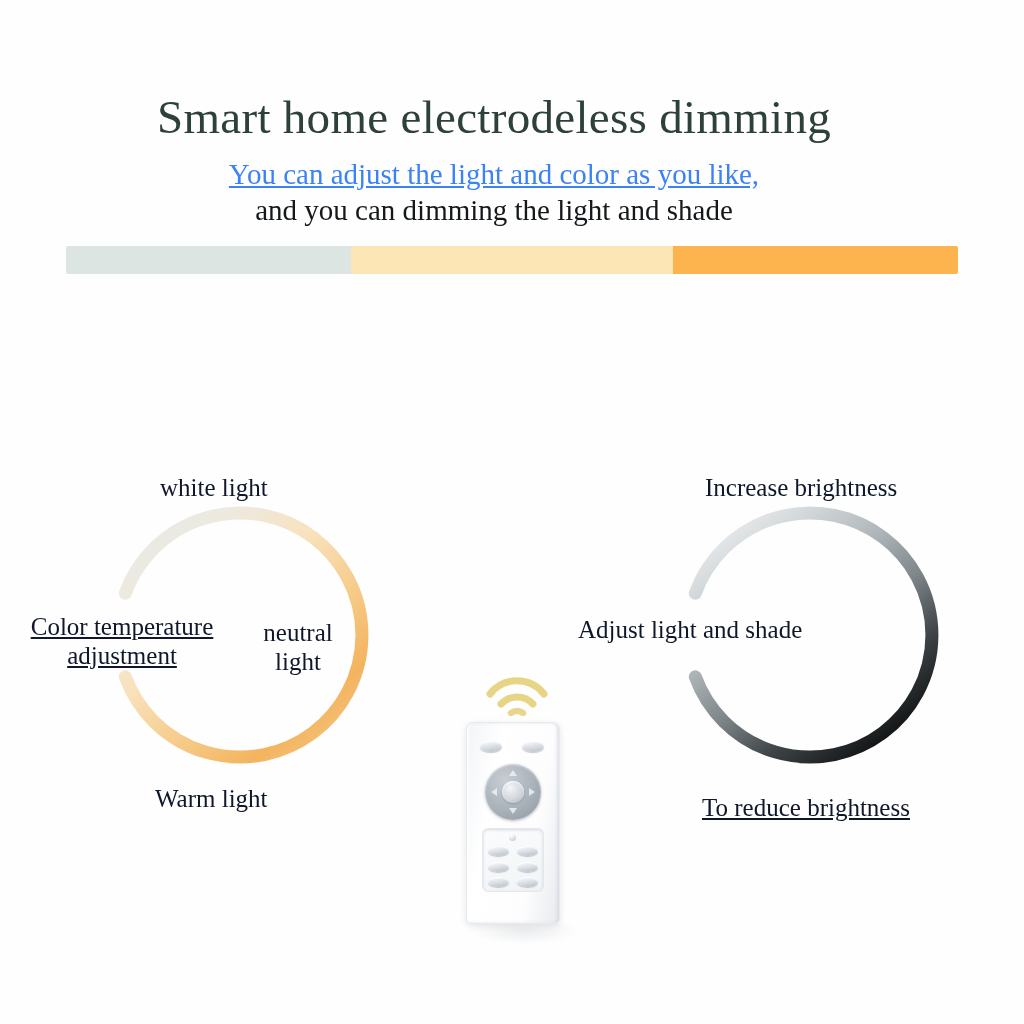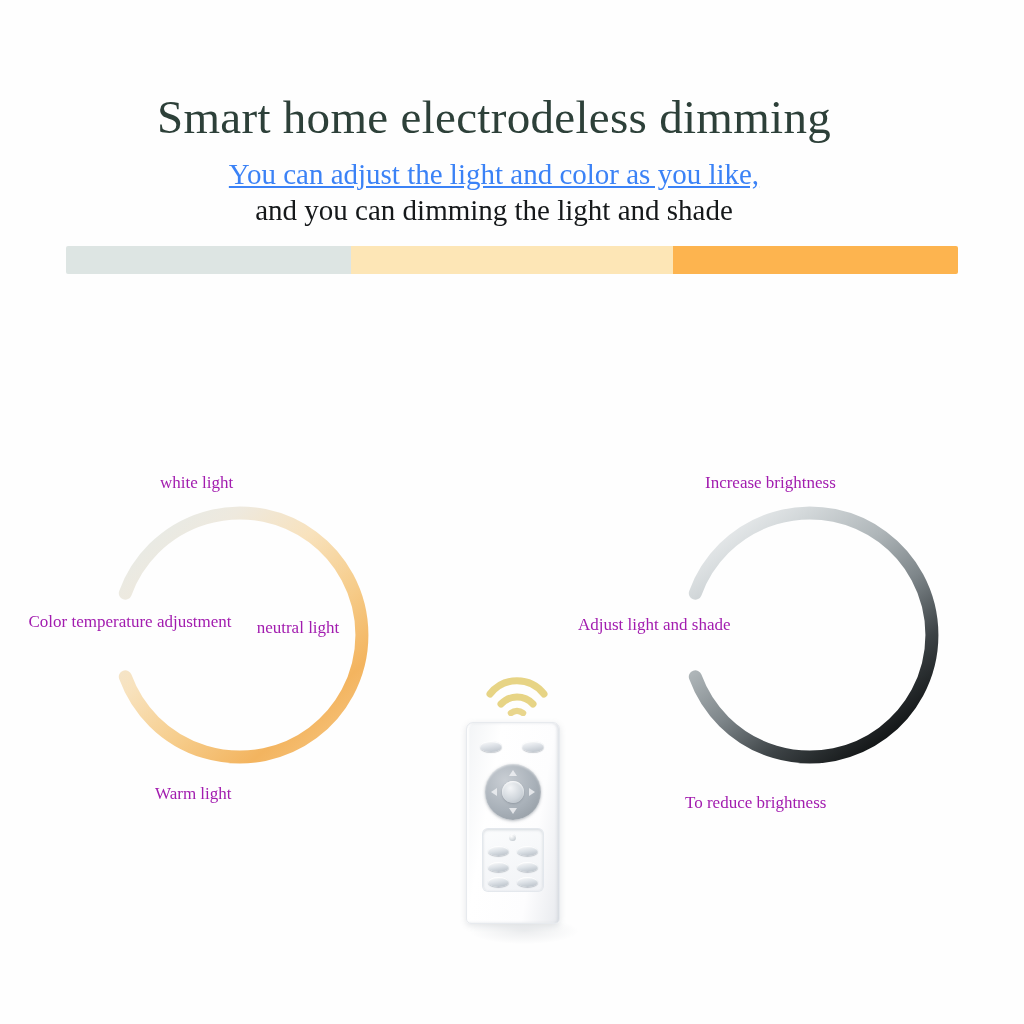--- a/index.html
+++ b/index.html
@@ -62,35 +62,35 @@
     width: 260px;
     height: 260px;
   }
   #ring-color-temp { left: 110px; top: 505px; }
   #ring-brightness { left: 680px; top: 505px; }
   .ring-wrap svg { display: block; width: 260px; height: 260px; overflow: visible; }
 
   
   .diagram-label {
     position: absolute;
-    color: #a21caf;
-    font-size: 17px;
+    color: #0f172a;
+    font-size: 25px;
     line-height: 1.16;
     white-space: nowrap;
     text-align: center;
   }
 
   #label-white-light      { left: 160px; top: 473px; }
-  #label-color-temp       { left: 10px;   top: 612px; width: 240px; white-space: normal; }
+  #label-color-temp       { left: 2px;   top: 612px; width: 240px; white-space: normal; text-decoration: underline; }
   #label-neutral-light    { left: 243px; top: 618px; width: 110px; white-space: normal; }
   #label-warm-light       { left: 155px; top: 784px; }
 
   #label-increase-bright  { left: 705px; top: 473px; }
   #label-adjust-shade     { left: 578px; top: 615px; }
-  #label-reduce-bright    { left: 685px; top: 793px; }
+  #label-reduce-bright    { left: 702px; top: 793px; text-decoration: underline; }
 
   
   #remote-control {
     position: absolute;
     left: 466px;
     top: 722px;
     width: 92px;
     height: 200px;
   }
   #remote-body {

